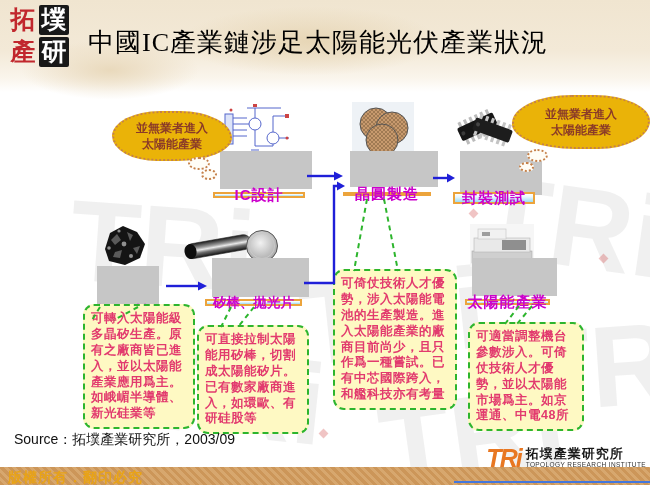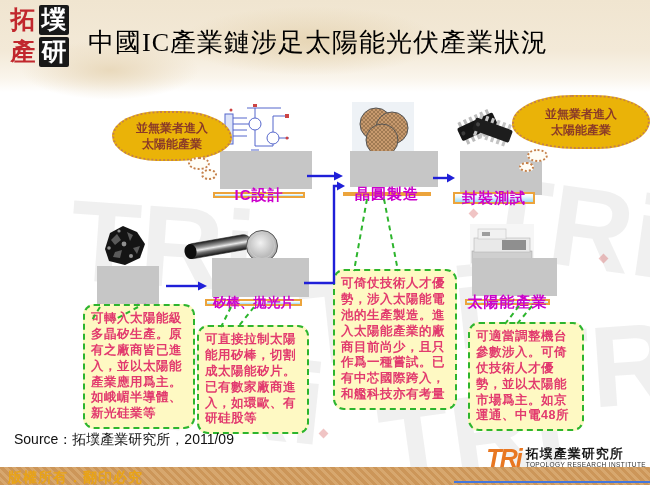--- a/index.html
+++ b/index.html
@@ -301,21 +301,21 @@
       <line x1="138" y1="307" x2="114" y2="320"></line>
       <line x1="231" y1="307" x2="221" y2="327"></line>
       <line x1="254" y1="307" x2="238" y2="327"></line>
       <line x1="367" y1="199" x2="354" y2="271"></line>
       <line x1="384" y1="199" x2="398" y2="271"></line>
       <line x1="519" y1="306" x2="505" y2="324"></line>
       <line x1="532" y1="306" x2="517" y2="324"></line>
     </g>
   </svg>
 
-  <div class="source-line">Source：拓墣產業研究所，2011/09</div>
+  <div class="source-line">Source：拓墣產業研究所，2003/09</div>
   <div class="footer-bar"></div>
   <div class="copyright">版權所有．翻印必究</div>
   <div class="tri-logo">
     <span class="tri-mark">TRi</span>
     <span class="tri-text">
       <span class="tri-zh">拓墣產業研究所</span>
       <span class="tri-en">TOPOLOGY RESEARCH INSTITUTE</span>
     </span>
   </div>
   <div class="tri-underline"></div>

